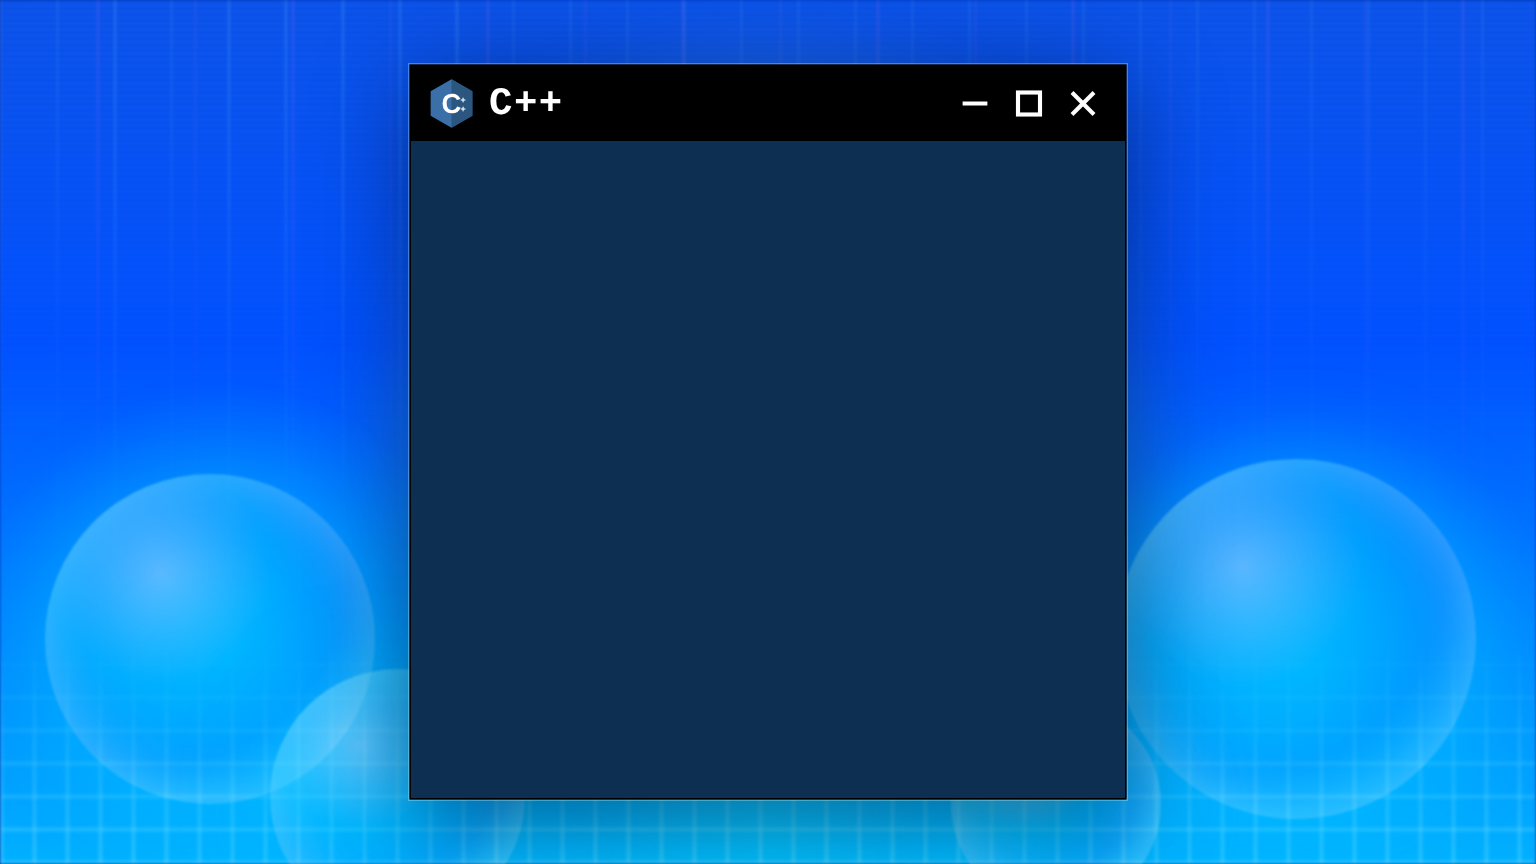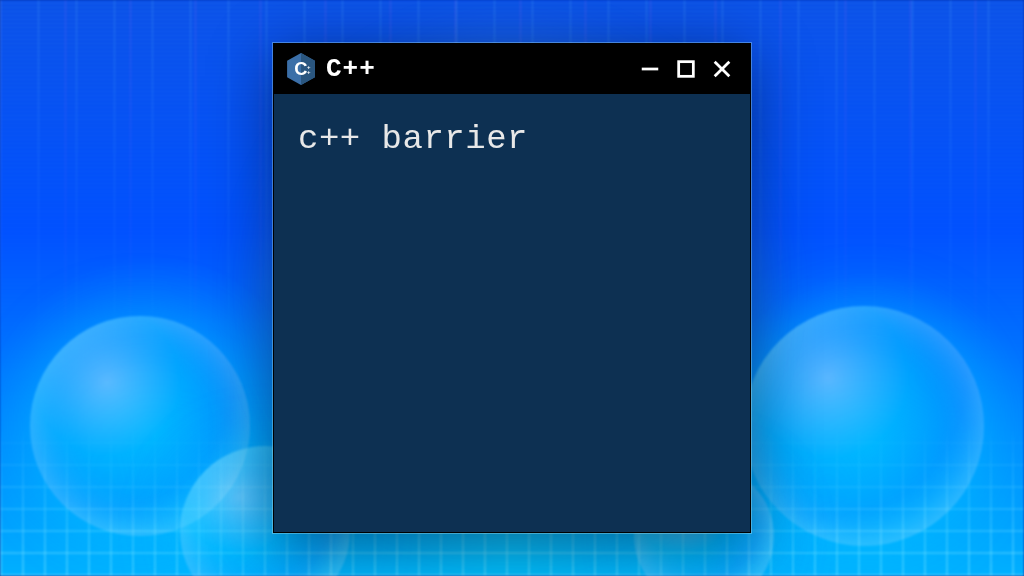--- a/index.html
+++ b/index.html
@@ -128,17 +128,14 @@
             </svg>
         </span>
         <span class="win-btn">
           <svg viewBox="0 0 24 24">
               <line x1="4" y1="4" x2="20" y2="20"></line>
               <line x1="20" y1="4" x2="4" y2="20"></line>
             </svg>
         </span>
       </div>
     </div>
-    <div class="body-area">
-      <span>c++ barrier</span>
-    </div>
   </div>
 </div>
 
 </body></html>

